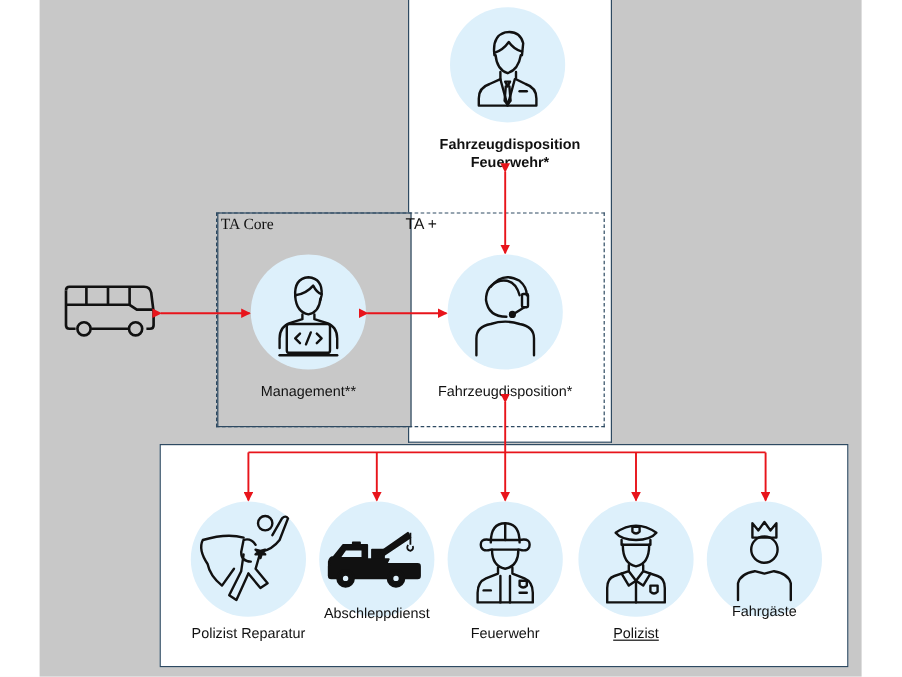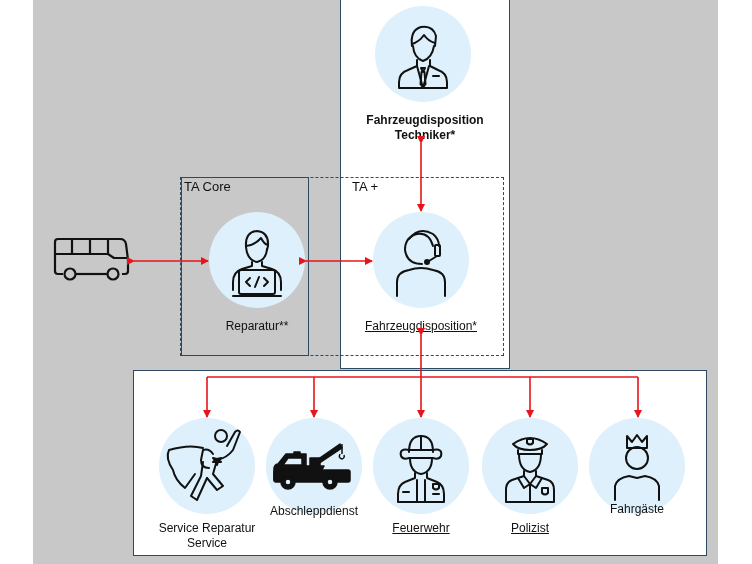--- a/index.html
+++ b/index.html
@@ -1,40 +1,40 @@
 <!DOCTYPE html>
 <html><head>
 <meta charset="utf-8">
 <style>
   html, body { margin: 0; padding: 0; background: #ffffff; }
   body { width: 752px; height: 564px; position: relative; overflow: hidden;
          font-family: "Liberation Sans", "DejaVu Sans", sans-serif; }
   .bg-panel { position: absolute; left: 33px; top: 0; width: 685px; height: 564px; background: #c8c8c8; }
   .box { position: absolute; box-sizing: border-box; }
   .mgmt-col { left: 340px; top: 0; width: 170px; height: 369px; background: #ffffff; border: 1.5px solid #2e4a62; border-top: none; }
-  .core-box { left: 181px; top: 177px; width: 128px; height: 179px; background: #c8c8c8; border: 1.5px solid #2e4a62; }
+  .core-box { left: 181px; top: 177px; width: 162px; height: 179px; background: #c8c8c8; border: 1.5px solid #2e4a62; font-family: Liberation Serif, serif; }
   .taplus-box { left: 180px; top: 177px; width: 324px; height: 179px; border: 1.5px dashed #2e4a62; }
   .bottom-box { left: 133px; top: 370px; width: 574px; height: 186px; background: #ffffff; border: 1.5px solid #2e4a62; }
   .box-label { position: absolute; font-size: 13px; color: #111; font-weight: normal; }
   .circle { position: absolute; width: 96px; height: 96px; border-radius: 50%; background: #ddf0fb; }
   .circle svg { width: 96px; height: 96px; display: block; }
   .label { position: absolute; font-size: 12px; color: #111; text-align: center; line-height: 15px; font-weight: bold; }
   svg.arrows { position: absolute; left: 0; top: 0; width: 752px; height: 564px; pointer-events: none; }
 </style>
 </head>
 <body>
 
 <div class="bg-panel"></div>
 
 <div class="box mgmt-col"></div>
 <div class="box core-box">
   <span class="box-label" style="left:2px; top:1px;">TA Core</span>
 </div>
 <div class="box taplus-box">
-  <span class="box-label" style="left:171px; top:1px;">TA +</span>
+  <span class="box-label" style="left:157px; top:1px;">TA +</span>
 </div>
 <div class="box bottom-box"></div>
 
 <div style="position:absolute; left:52px; top:236px; width:80px; height:46px;">
   <svg width="80" height="46" viewBox="0 0 80 46">
     <g fill="none" stroke="#111" stroke-width="2.2" stroke-linejoin="round">
       <path d="M3 6 Q3 3 6 3 H68 Q73 3 74 8 L76 24 V35 Q76 38 73 38 H70"></path>
       <path d="M3 6 V35 Q3 38 6 38 H11"></path>
       <path d="M3 18 H56 L62 22 H76"></path>
       <line x1="20" y1="3" x2="20" y2="18"></line>
@@ -56,70 +56,69 @@
       <path d="M42 54 V60 L33 64 Q24 67 24 76 V82 H72 V76 Q72 67 63 64 L55 60 V54"></path>
       <path d="M42 60 L48 82 L54 60"></path>
       <path d="M46 62 L48 66 L50 62 Z"></path>
       <path d="M46.5 66 L45.5 78 L48 81 L50.5 78 L49.5 66"></path>
       <line x1="58" y1="70" x2="64" y2="70"></line>
     </g>
   </svg>
 </div>
 <div class="label" style="left:345px; top:113px; width:160px;">
   <div>Fahrzeugdisposition</div>
-  <div>Techniker*</div>
+  <div>Feuerwehr*</div>
 </div>
 
 <div class="circle" style="left:209px; top:212px;">
   <svg viewBox="0 0 96 96">
     <g fill="none" stroke="#111" stroke-width="2" stroke-linejoin="round" stroke-linecap="round">
       <path d="M37 35 Q36 20 48 19 Q60 20 59 34 L58 38"></path>
       <path d="M37 34 Q46 33 52 26 Q55 32 59 33"></path>
       <path d="M37 35 Q38 48 48 50 Q57 48 58 37"></path>
       <path d="M43 50 V54 L33 57 Q24 60 24 70 V78"></path>
       <path d="M53 50 V54 L63 57 Q72 60 72 70 V78"></path>
       <rect x="30" y="58" width="36" height="24" rx="2"></rect>
       <line x1="24" y1="84" x2="72" y2="84"></line>
       <path d="M41 66 L37 70 L41 74"></path>
       <path d="M55 66 L59 70 L55 74"></path>
       <line x1="50" y1="65" x2="46" y2="75"></line>
     </g>
   </svg>
 </div>
-<div class="label" style="left:197px; top:319px; width:120px; font-weight:normal;">Reparatur**</div>
+<div class="label" style="left:197px; top:319px; width:120px; font-weight:normal;">Management**</div>
 
 <div class="circle" style="left:373px; top:212px;">
   <svg viewBox="0 0 96 96">
     <g fill="none" stroke="#111" stroke-width="2" stroke-linejoin="round" stroke-linecap="round">
       <path d="M60 34 Q56 20 44 22 Q32 25 32 38 Q34 52 49 52"></path>
       <path d="M36 27 Q46 14 60 22 Q66 27 66 34"></path>
       <rect x="62" y="33" width="5" height="11" rx="1"></rect>
       <path d="M64 44 L56 49"></path>
       <circle cx="54" cy="50" r="2" fill="#111"></circle>
       <path d="M24 84 V70 Q24 60 36 58 Q48 54 60 58 Q72 60 72 70 V84"></path>
     </g>
   </svg>
 </div>
-<div class="label" style="left:351px; top:319px; width:140px; font-weight:normal;text-decoration:underline;">Fahrzeugdisposition*</div>
+<div class="label" style="left:351px; top:319px; width:140px; font-weight:normal;">Fahrzeugdisposition*</div>
 
 <div class="circle" style="left:159px; top:418px;">
   <svg viewBox="0 0 96 96">
     <g fill="none" stroke="#111" stroke-width="2" stroke-linejoin="round" stroke-linecap="round">
       <circle cx="62" cy="18" r="6"></circle>
       <path d="M68 28 L76 14 Q79 11 81 14 L74 32 Q68 40 58 42 L54 56 L64 68 L58 72 L48 60"></path>
       <path d="M54 36 Q50 30 44 32 L42 42 Q42 50 50 50"></path>
       <path d="M48 60 L38 82 L32 78 L42 58 L44 44"></path>
       <path d="M44 30 Q30 26 10 32 Q6 40 14 52 Q16 62 26 70 L36 56"></path>
       <path d="M54 40 L56 42 L54 44 L57 44 L58 47 L59 44 L62 44 L60 42 L62 40 L58 41 Z" fill="#111"></path>
     </g>
   </svg>
 </div>
 <div class="label" style="left:147px; top:521px; width:120px; font-weight:normal;">
-  <div>Service Reparatur</div>
-  <div>Service</div>
+  <div>Polizist Reparatur</div>
 </div>
 
 <div class="circle" style="left:266px; top:418px;">
   <svg viewBox="0 0 96 96">
     <g fill="#111" stroke="#111" stroke-width="1.5" stroke-linejoin="round">
       <rect x="28" y="34" width="6" height="3"></rect>
       <path d="M8 62 V50 Q9 46 12 46 L20 36 H40 V48 H58 L56 52 H8 Z"></path>
       <rect x="8" y="52" width="76" height="12" rx="2"></rect>
       <path d="M22 40 H36 V47 H17 Z" fill="#ddf0fb"></path>
       <rect x="44" y="40" width="10" height="8"></rect>
@@ -144,21 +143,21 @@
       <path d="M37 40 Q37 54 48 56 Q59 54 59 40"></path>
       <path d="M42 55 V60 L32 64 Q25 67 25 76 V84 H71 V76 Q71 67 64 64 L54 60 V55"></path>
       <line x1="44" y1="62" x2="44" y2="84"></line>
       <line x1="52" y1="62" x2="52" y2="84"></line>
       <line x1="30" y1="74" x2="36" y2="74"></line>
       <line x1="60" y1="76" x2="66" y2="76"></line>
       <path d="M60 66 H66 V70 Q63 73 60 70 Z"></path>
     </g>
   </svg>
 </div>
-<div class="label" style="left:361px; top:521px; width:120px; font-weight:normal;text-decoration:underline;">Feuerwehr</div>
+<div class="label" style="left:361px; top:521px; width:120px; font-weight:normal;">Feuerwehr</div>
 
 <div class="circle" style="left:482px; top:418px;">
   <svg viewBox="0 0 96 96">
     <g fill="none" stroke="#111" stroke-width="2" stroke-linejoin="round" stroke-linecap="round">
       <path d="M31 26 Q48 14 65 26 Q60 32 48 32 Q36 32 31 26 Z"></path>
       <path d="M36 32 V36 H60 V32"></path>
       <path d="M45 21 H51 V25 Q48 28 45 25 Z"></path>
       <path d="M37 36 Q37 52 48 54 Q59 52 59 36"></path>
       <path d="M42 53 V58 L30 62 Q24 64 24 72 V84 H72 V72 Q72 64 66 62 L54 58 V53"></path>
       <path d="M42 58 L48 66 L54 58"></path>

